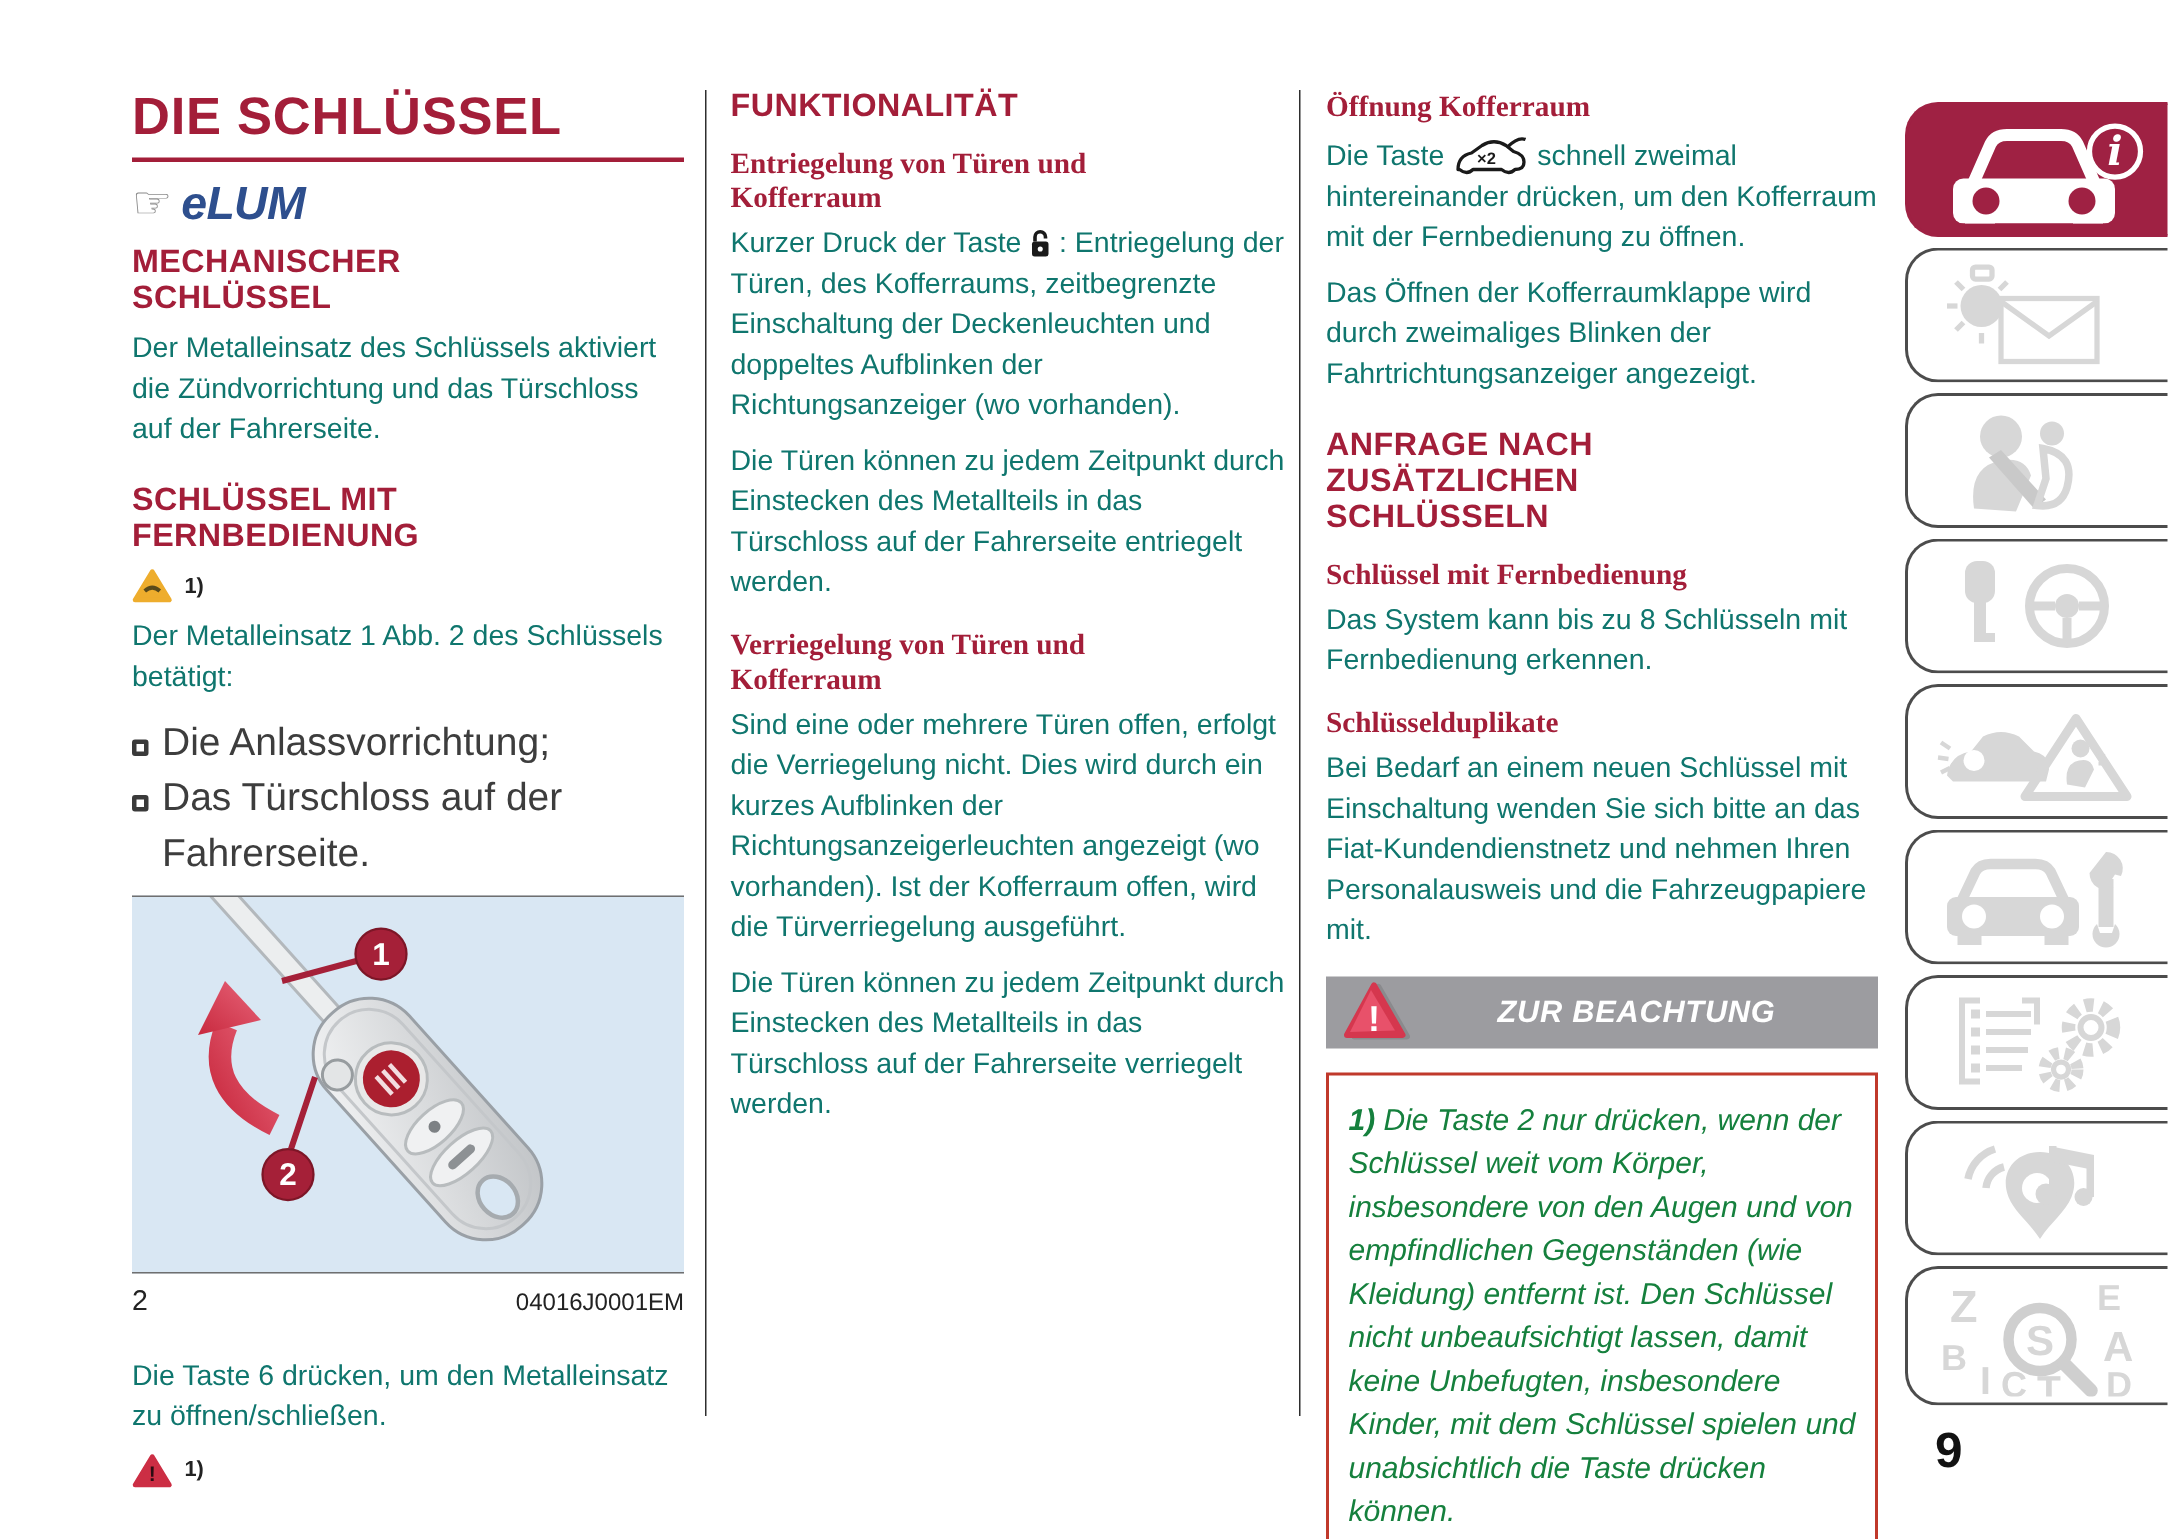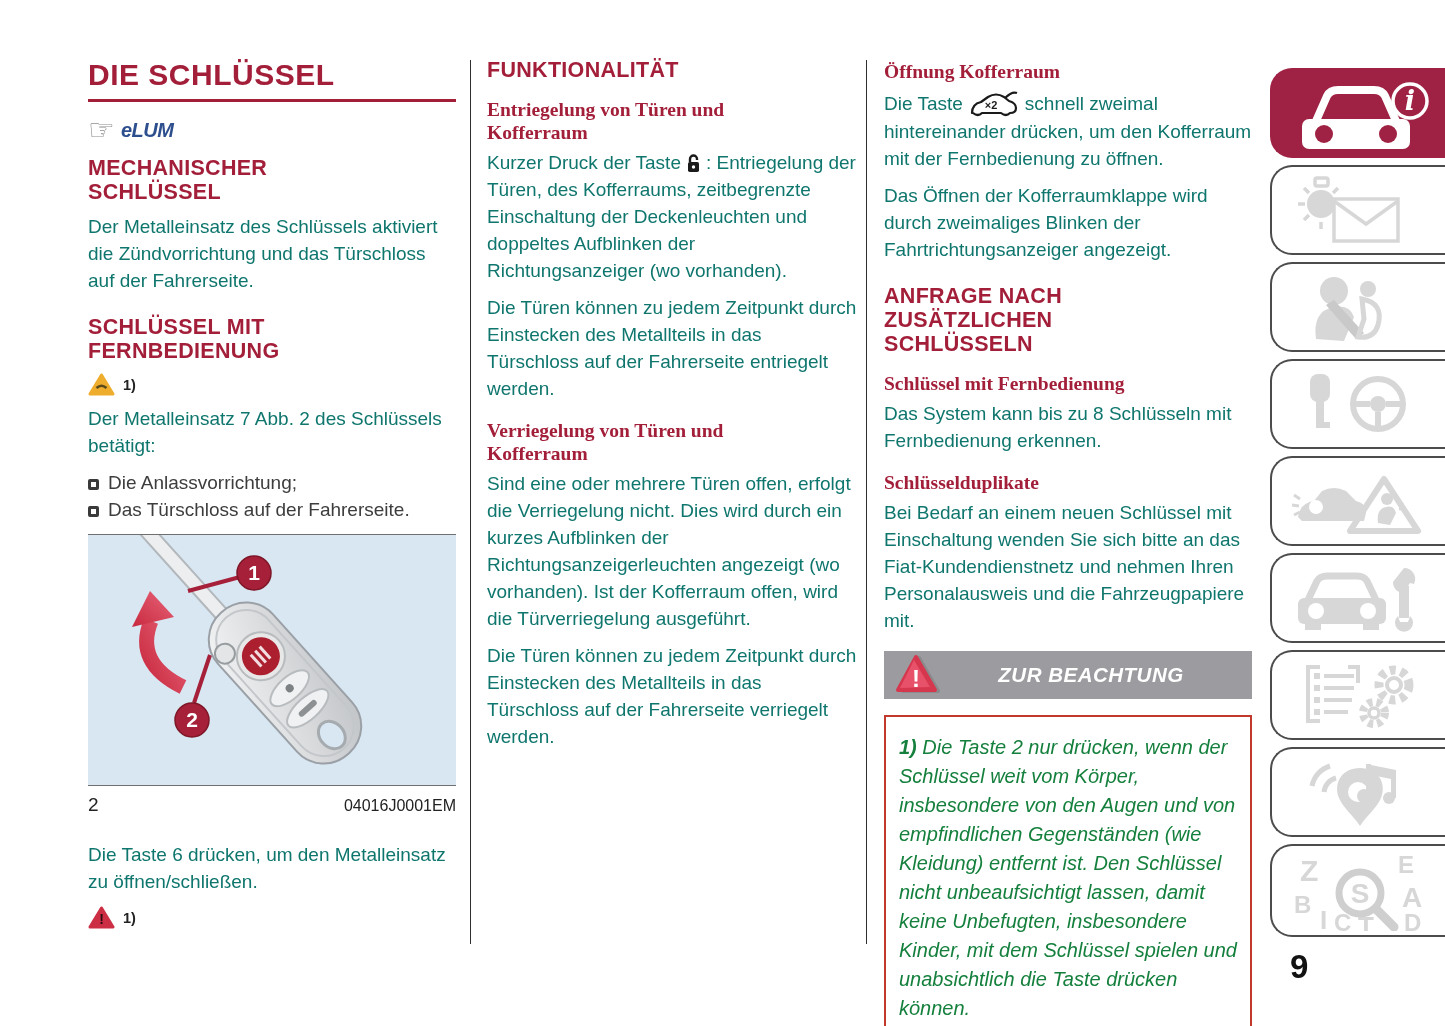--- a/index.html
+++ b/index.html
@@ -7,38 +7,38 @@
     font-family:"Liberation Sans", sans-serif; }
   .page { position:relative; width:1445px; height:1026px; background:#fff; }
 
   .col { position:absolute; top:58px; }
   .col-left  { left:88px;  width:368px; }
   .col-mid   { left:487px; width:370px; }
   .col-right { left:884px; width:368px; }
   .vdiv { position:absolute; top:60px; width:1px; height:884px; background:#2e2e2e; }
   .vdiv1 { left:470px; } .vdiv2 { left:866px; }
 
-  h1.pgtitle { font-size:30px; font-weight:bold; color:#a31e39; letter-spacing:.5px;
+  h1.pgtitle { font-size:35px; font-weight:bold; color:#a31e39; letter-spacing:.5px;
     border-bottom:3px solid #a31e39; padding-bottom:7px; margin-bottom:12px; }
   h2.sec { font-size:21.5px; font-weight:bold; color:#a31e39; line-height:1.12;
     margin:20px 0 10px; white-space:pre-line; letter-spacing:.3px; }
   h2.sec.first { margin-top:0; }
   h3.sub { font-size:19.5px; font-weight:bold; color:#a31e39; line-height:1.18;
     margin:16px 0 6px; white-space:pre-line;font-family:Liberation Serif, serif; }
   p.body { font-size:19px; color:#0f766e; line-height:1.42; margin:0 0 10px; }
 
   .logo-row { display:flex; align-items:center; gap:6px; margin:2px 0 10px; height:32px; }
   .hand { font-size:30px; color:#8d8d8d; line-height:1; }
-  .elum { font-size:20px; font-weight:bold; font-style:italic; color:#2e4f8e; letter-spacing:-.5px; }
+  .elum { font-size:31px; font-weight:bold; font-style:italic; color:#2e4f8e; letter-spacing:-.5px; }
 
   .warnrow { display:flex; align-items:center; gap:8px; margin:4px 0 10px; }
   .noteref { font-size:14.5px; font-weight:bold; color:#222; }
 
   .bullets { list-style:none; margin:0 0 8px; }
-  .bullets li { font-size:19px; color:#3d3d3d; line-height:1.42; display:flex; align-items:baseline; }
+  .bullets li { font-size:26px; color:#3d3d3d; line-height:1.42; display:flex; align-items:baseline; }
   .sq { display:inline-block; width:11px; height:11px; border:3px solid #3a3a3a;
     border-radius:2px; background:#fff; margin-right:9px; flex:0 0 auto; transform:translateY(1px); }
 
   .figure { margin-top:10px; border-top:1px solid #6f6f6f; border-bottom:1px solid #6f6f6f;
     background:#d9e7f3; width:368px; height:252px; }
   .figcap { display:flex; justify-content:space-between; align-items:baseline; margin:8px 0 26px; }
   .figno { font-size:19px; color:#222; }
   .figcode { font-size:16px; font-weight:normal; color:#222; }
 
   .inline-ico { vertical-align:-4px; margin:0 5px; }
@@ -79,21 +79,21 @@
 FERNBEDIENUNG</h2>
 
     <div class="warnrow">
       <svg width="27" height="23" viewBox="0 0 27 23">
         <path d="M13.5 2 L25 21 L2 21 Z" fill="#eead2d" stroke="#eead2d" stroke-width="3" stroke-linejoin="round"></path>
         <path d="M8.5 15 Q13.5 10.5 18.5 15" fill="none" stroke="#5a4a1a" stroke-width="2.6"></path>
       </svg>
       <span class="noteref">1)</span>
     </div>
 
-    <p class="body">Der Metalleinsatz 7 Abb. 2 des Schlüssels betätigt:</p>
+    <p class="body">Der Metalleinsatz 1 Abb. 2 des Schlüssels betätigt:</p>
     <ul class="bullets">
       <li>
           <span class="sq"></span>
           <span>Die Anlassvorrichtung;</span>
         </li>
       <li>
           <span class="sq"></span>
           <span>Das Türschloss auf der Fahrerseite.</span>
         </li>
     </ul>

